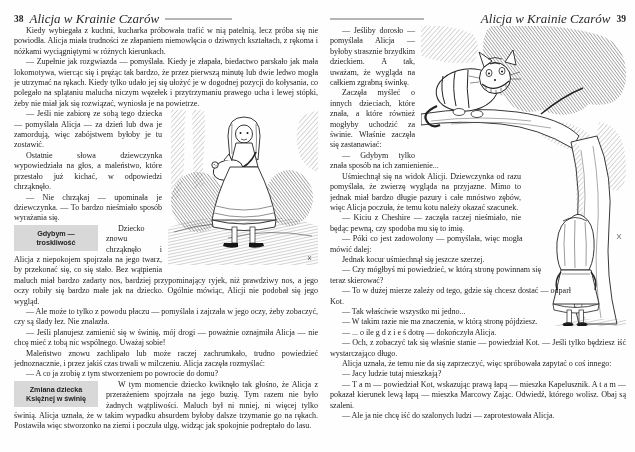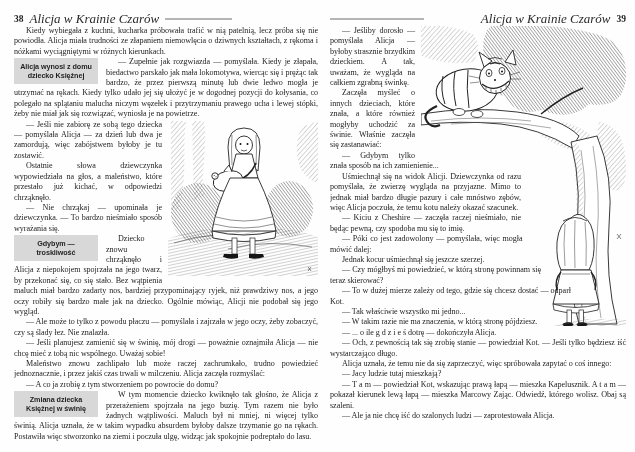--- a/index.html
+++ b/index.html
@@ -77,21 +77,20 @@
   <section class="page page-left">
     <header class="pagehead">
       <span class="pagenum">38</span>
       <span class="runtitle">Alicja w Krainie Czarów</span>
       <span class="headrule"></span>
     </header>
 
     <div class="body">
       <p>Kiedy wybiegała z kuchni, kucharka próbowała trafić w nią patelnią, lecz próba się nie powiodła. Alicja miała trudności ze złapaniem niemowlęcia o dziwnych kształtach, z rękoma i nóżkami wyciągniętymi w różnych kierunkach.</p>
 
-      <div class="note">Alicja wynosi z domu dziecko Księżnej</div>
       <p>— Zupełnie jak rozgwiazda — pomyślała. Kiedy je złapała, biedactwo parskało jak mała lokomotywa, wiercąc się i prężąc tak bardzo, że przez pierwszą minutę lub dwie ledwo mogła je utrzymać na rękach. Kiedy tylko udało jej się ułożyć je w dogodnej pozycji do kołysania, co polegało na splątaniu malucha niczym węzełek i przytrzymaniu prawego ucha i lewej stópki, żeby nie miał jak się rozwiązać, wyniosła je na powietrze.</p>
 
       <figure class="illu-left">
         <svg viewBox="0 0 150 155">
 
           <path d="M3,0 L18,0 C14,28 20,56 11,86 L3,92 Z" fill="url(#hatchLight)"></path>
           <path d="M24,0 L36,0 C40,26 32,50 36,74 L26,80 Z" fill="url(#hatchLight)"></path>
           <path d="M150,0 L150,62 C129,56 124,30 133,6 Z" fill="url(#hatchLight)"></path>
 
           <path d="M0,118 Q38,102 76,112 Q114,102 150,116 L150,155 L0,155 Z" fill="url(#hatchGrass)"></path>
@@ -230,21 +229,21 @@
       <p>Uśmiechnął się na widok Alicji. Dziewczynka od razu pomyślała, że zwierzę wygląda na przyjazne. Mimo to jednak miał bardzo długie pazury i całe mnóstwo zębów, więc Alicja poczuła, że temu kotu należy okazać szacunek.</p>
 
       <p>— Kiciu z Cheshire — zaczęła raczej nieśmiało, nie będąc pewną, czy spodoba mu się to imię.</p>
       <p>— Póki co jest zadowolony — pomyślała, więc mogła mówić dalej:</p>
       <p>Jednak kocur uśmiechnął się jeszcze szerzej.</p>
       <p>— Czy mógłbyś mi powiedzieć, w którą stronę powinnam się teraz skierować?</p>
       <p>— To w dużej mierze zależy od tego, gdzie się chcesz dostać — odparł Kot.</p>
       <p>— Tak właściwie wszystko mi jedno...</p>
       <p>— W takim razie nie ma znaczenia, w którą stronę pójdziesz.</p>
       <p>— ... o ile g d z i e ś  dotrę — dokończyła Alicja.</p>
-      <p>— Och, z pewnością tak się zrobię stanie — powiedział Kot. — Jeśli tylko będziesz iść wystarczająco długo.</p>
+      <p>— Och, z zobaczyć tak się właśnie stanie — powiedział Kot. — Jeśli tylko będziesz iść wystarczająco długo.</p>
       <p>Alicja uznała, że temu nie da się zaprzeczyć, więc spróbowała zapytać o coś innego:</p>
       <p>— Jacy ludzie tutaj mieszkają?</p>
       <p>— T a m  — powiedział Kot, wskazując prawą łapą — mieszka Kapelusznik. A  t a m  — pokazał kierunek lewą łapą — mieszka Marcowy Zając. Odwiedź, którego wolisz. Obaj są szaleni.</p>
       <p>— Ale ja nie chcę iść do szalonych ludzi — zaprotestowała Alicja.</p>
     </div>
   </section>
 
 </div>
 
 </body></html>

